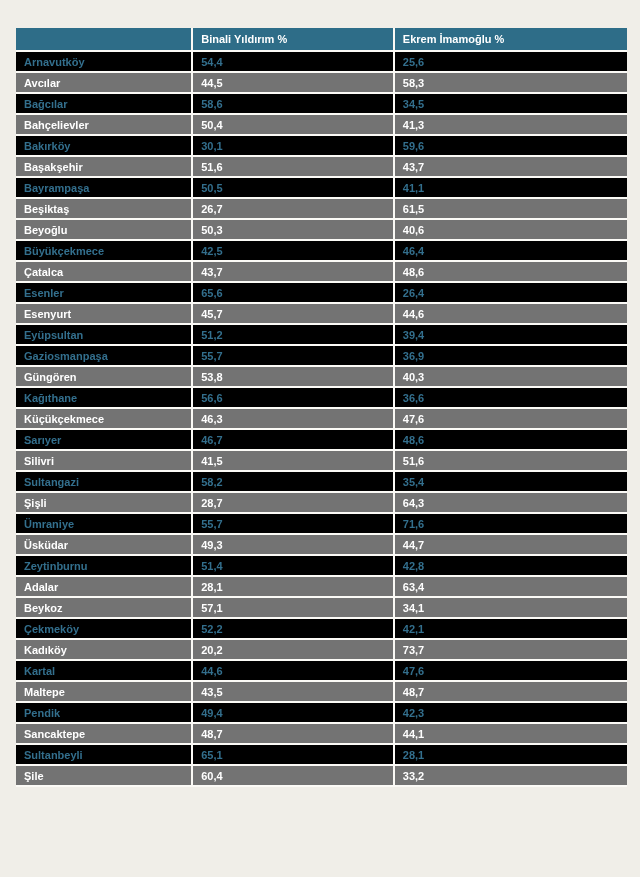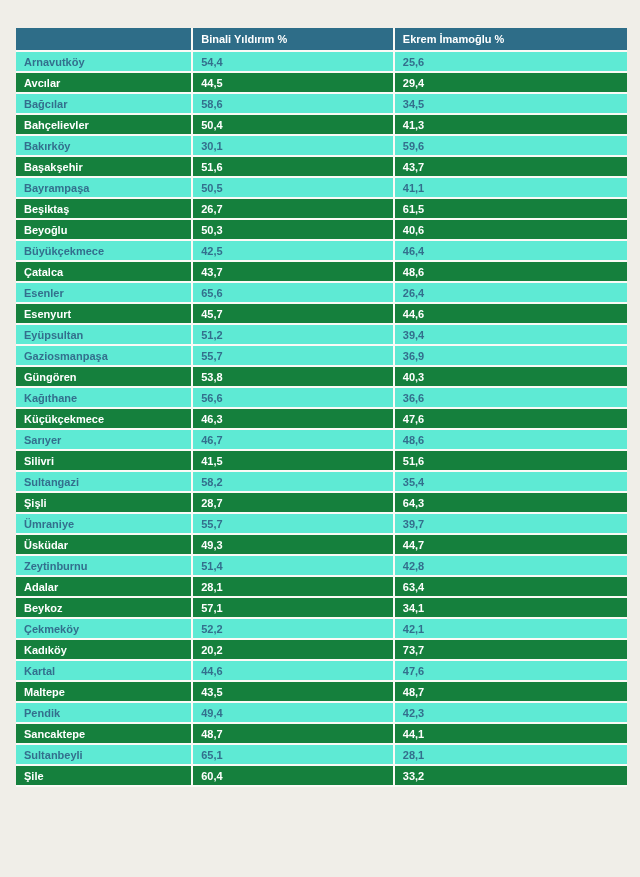--- a/index.html
+++ b/index.html
@@ -46,26 +46,26 @@
   table.results td:last-child {
     border-right: none;
     margin-left: 48px;
   }
   table.results thead th {
     background: #2e6d88;
     color: #ffffff;
     height: 24px;
   }
   tr.row-light td {
-    background: #5eead4;
+    background: #000000;
     color: #336f8d;
     height: 21px;
   }
   tr.row-dark td {
-    background: #15803d;
+    background: #737373;
     color: #ffffff;
     height: 21px;
   }
   .col-district { width: 29%; }
   .col-binali   { width: 33%; }
   .col-ekrem    { width: 38%; }
 </style>
 </head>
 <body>
 
@@ -86,21 +86,21 @@
       </thead>
       <tbody>
           <tr class="row-light">
             <td>Arnavutköy</td>
             <td>54,4</td>
             <td>25,6</td>
           </tr>
           <tr class="row-dark">
             <td>Avcılar</td>
             <td>44,5</td>
-            <td>29,4</td>
+            <td>58,3</td>
           </tr>
           <tr class="row-light">
             <td>Bağcılar</td>
             <td>58,6</td>
             <td>34,5</td>
           </tr>
           <tr class="row-dark">
             <td>Bahçelievler</td>
             <td>50,4</td>
             <td>41,3</td>
@@ -191,21 +191,21 @@
             <td>35,4</td>
           </tr>
           <tr class="row-dark">
             <td>Şişli</td>
             <td>28,7</td>
             <td>64,3</td>
           </tr>
           <tr class="row-light">
             <td>Ümraniye</td>
             <td>55,7</td>
-            <td>39,7</td>
+            <td>71,6</td>
           </tr>
           <tr class="row-dark">
             <td>Üsküdar</td>
             <td>49,3</td>
             <td>44,7</td>
           </tr>
           <tr class="row-light">
             <td>Zeytinburnu</td>
             <td>51,4</td>
             <td>42,8</td>

